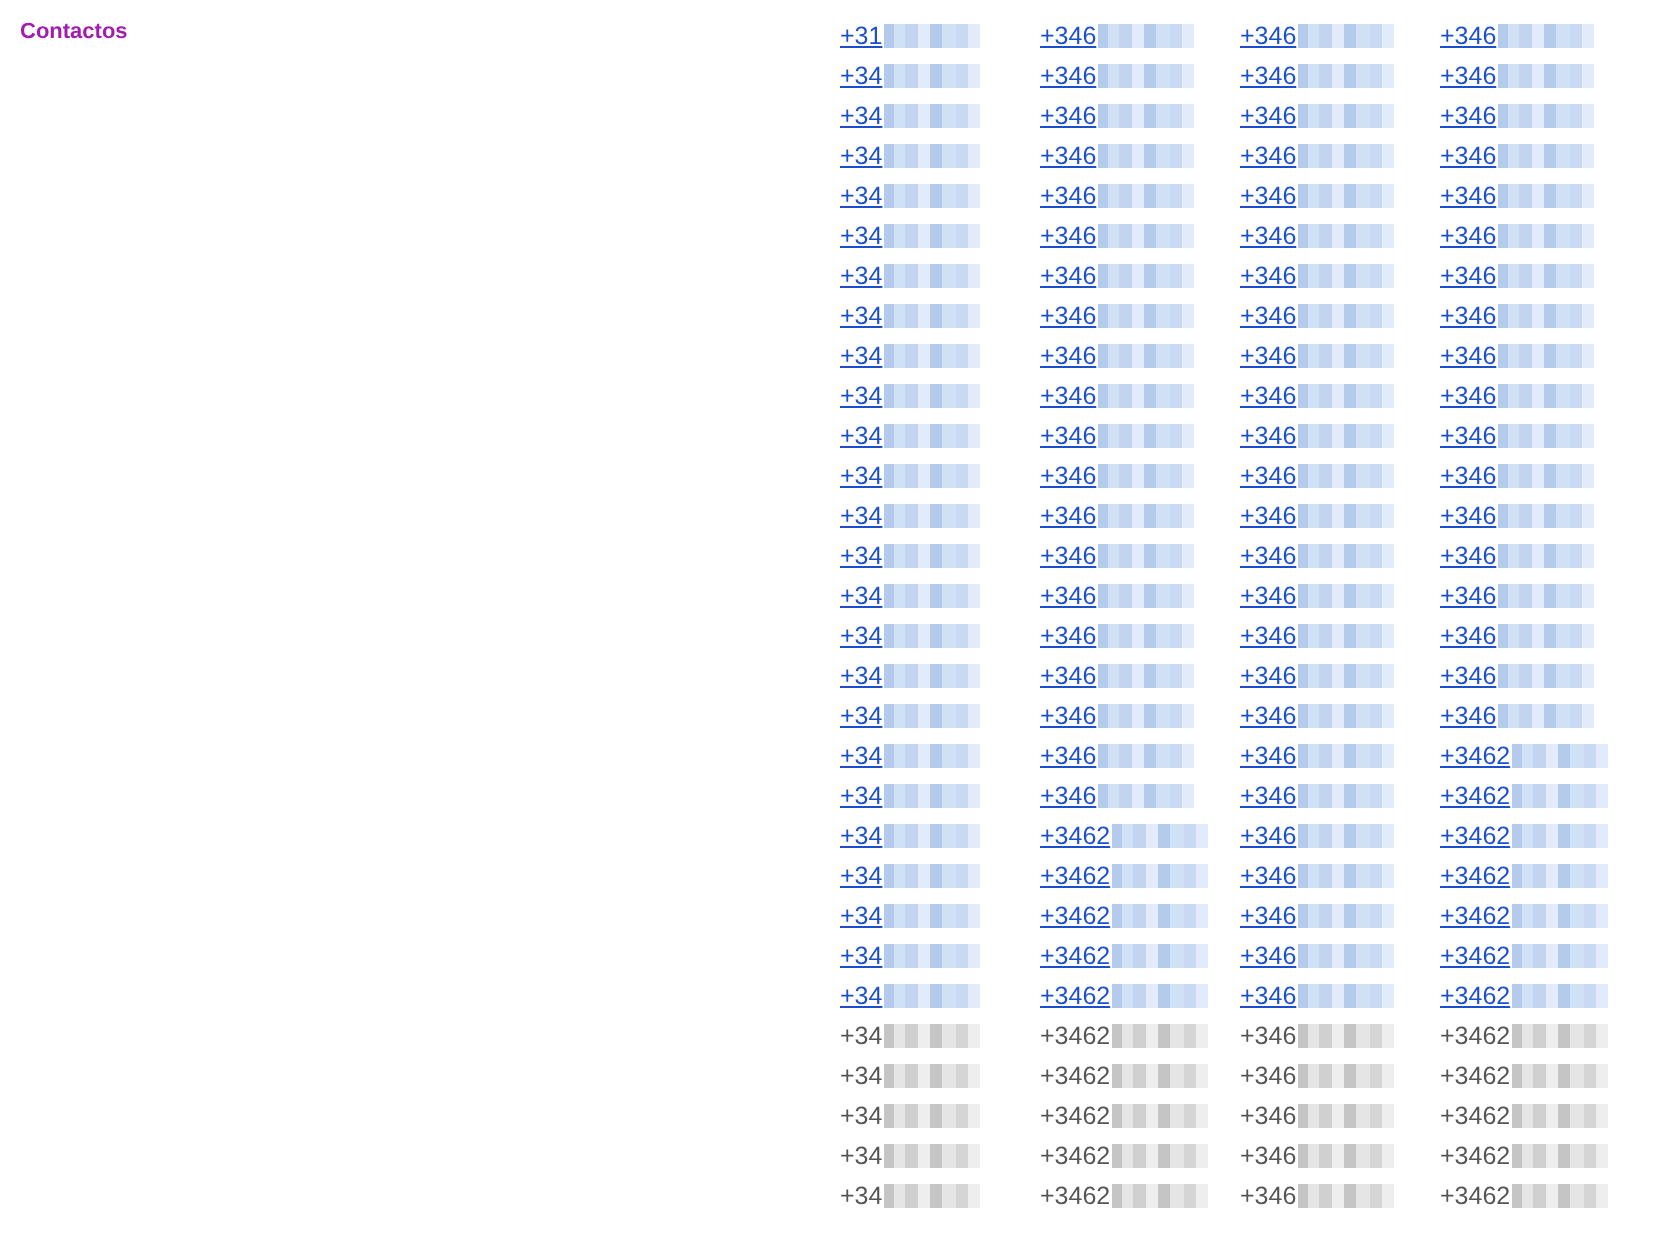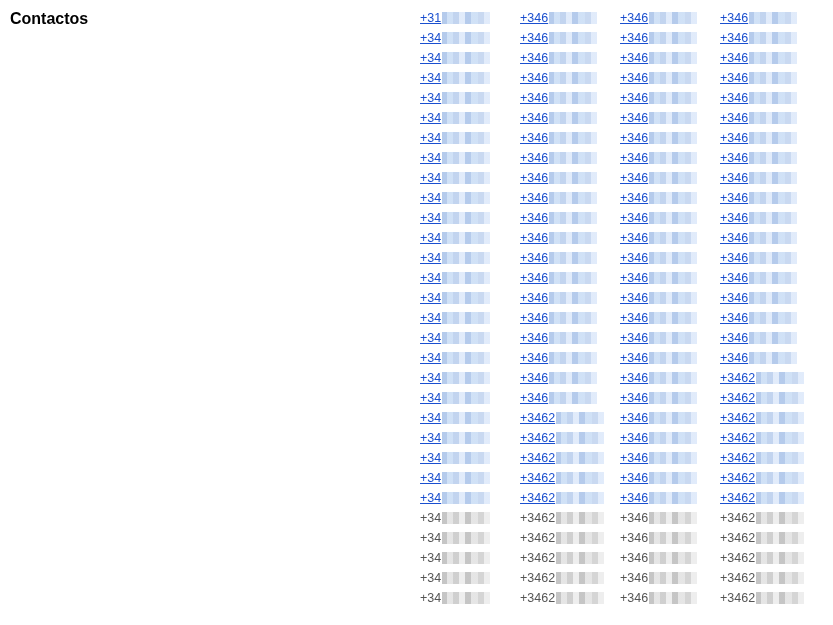--- a/index.html
+++ b/index.html
@@ -18,23 +18,23 @@
     padding: 8px 10px;
   }
   .label-col {
     width: 410px;
     flex: 0 0 410px;
     padding-top: 2px;
     box-sizing: border-box;
   }
   .label-col h2 {
     margin: 0;
-    font-size: 16px;
+    font-size: 11px;
     font-weight: 700;
-    color: #000000;
+    color: #a21caf;
   }
   .data-col {
     flex: 1 1 auto;
   }
   .row {
     display: flex;
     gap: 30px;
     line-height: 20px;
     height: 20px;
     white-space: nowrap;

